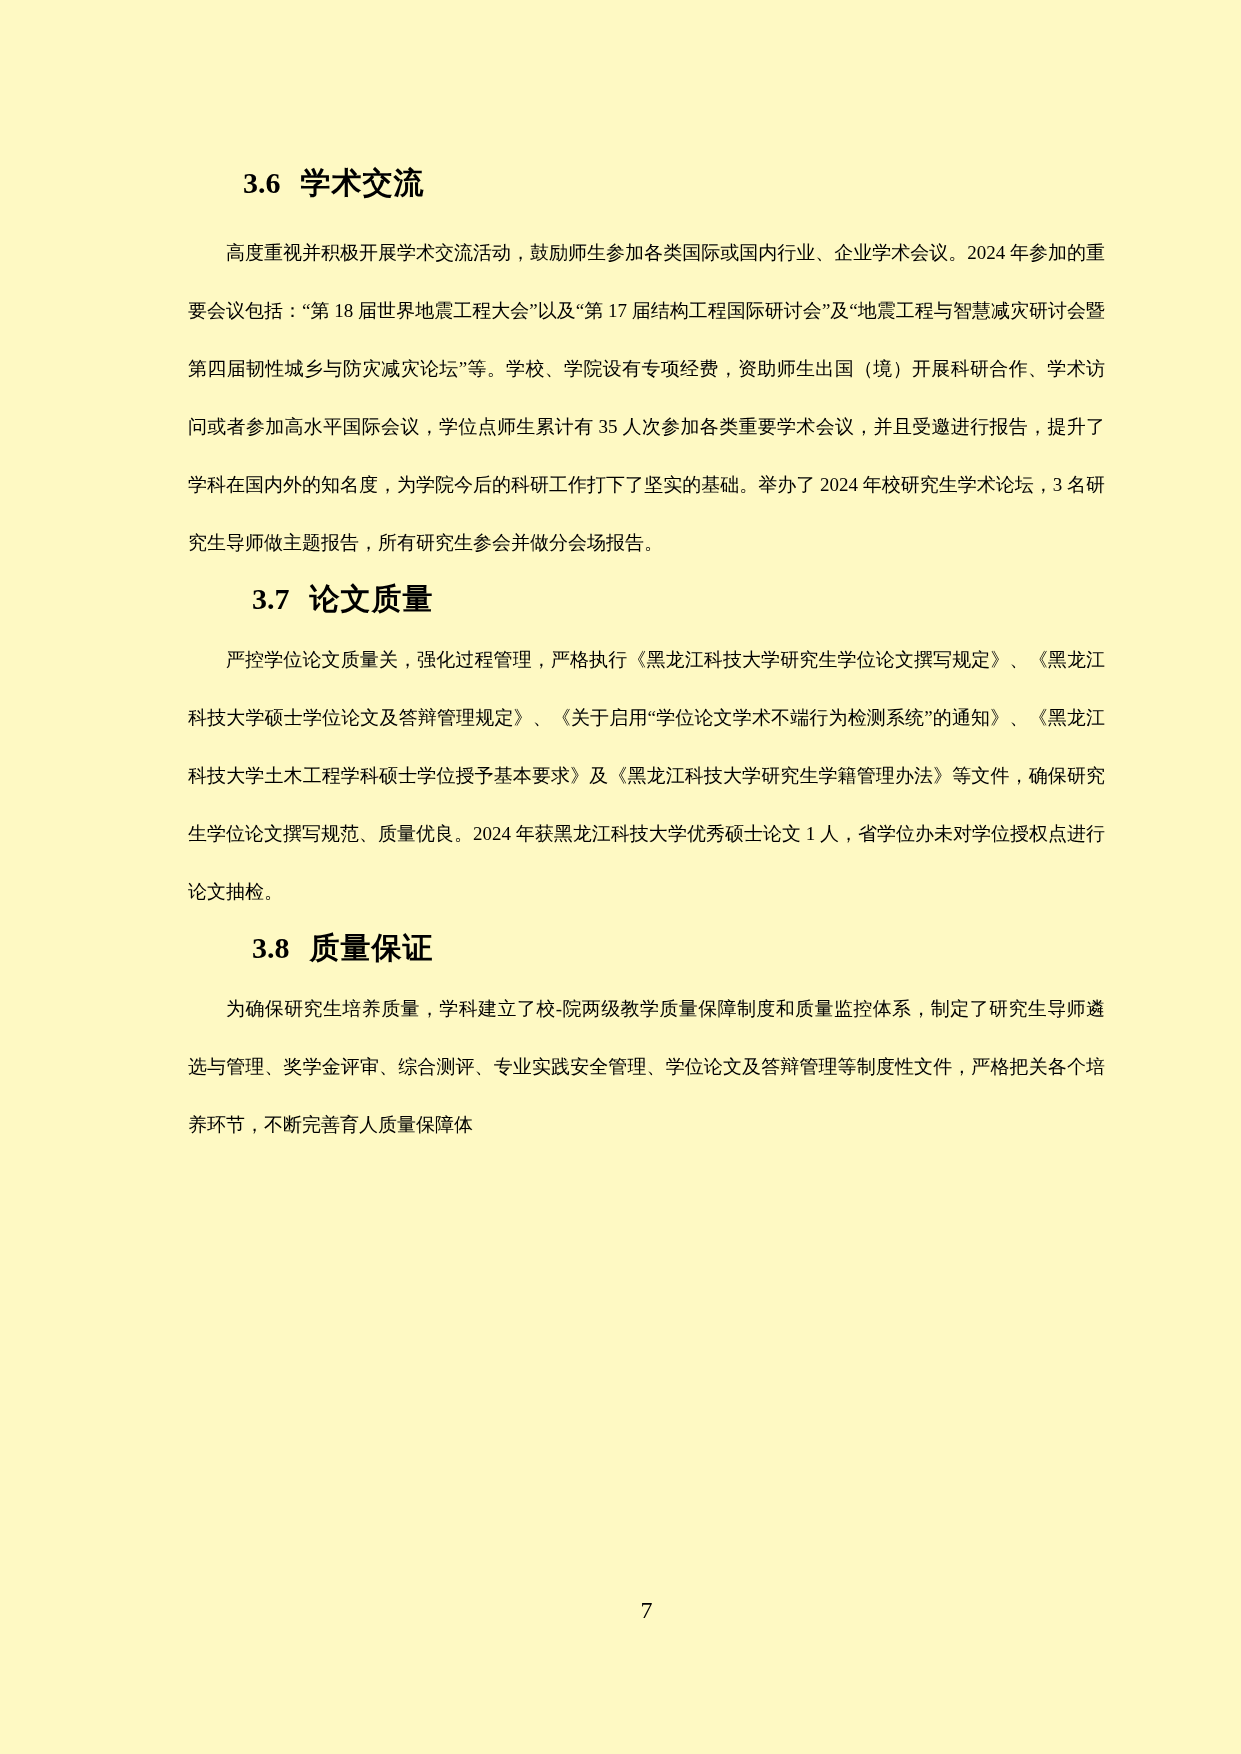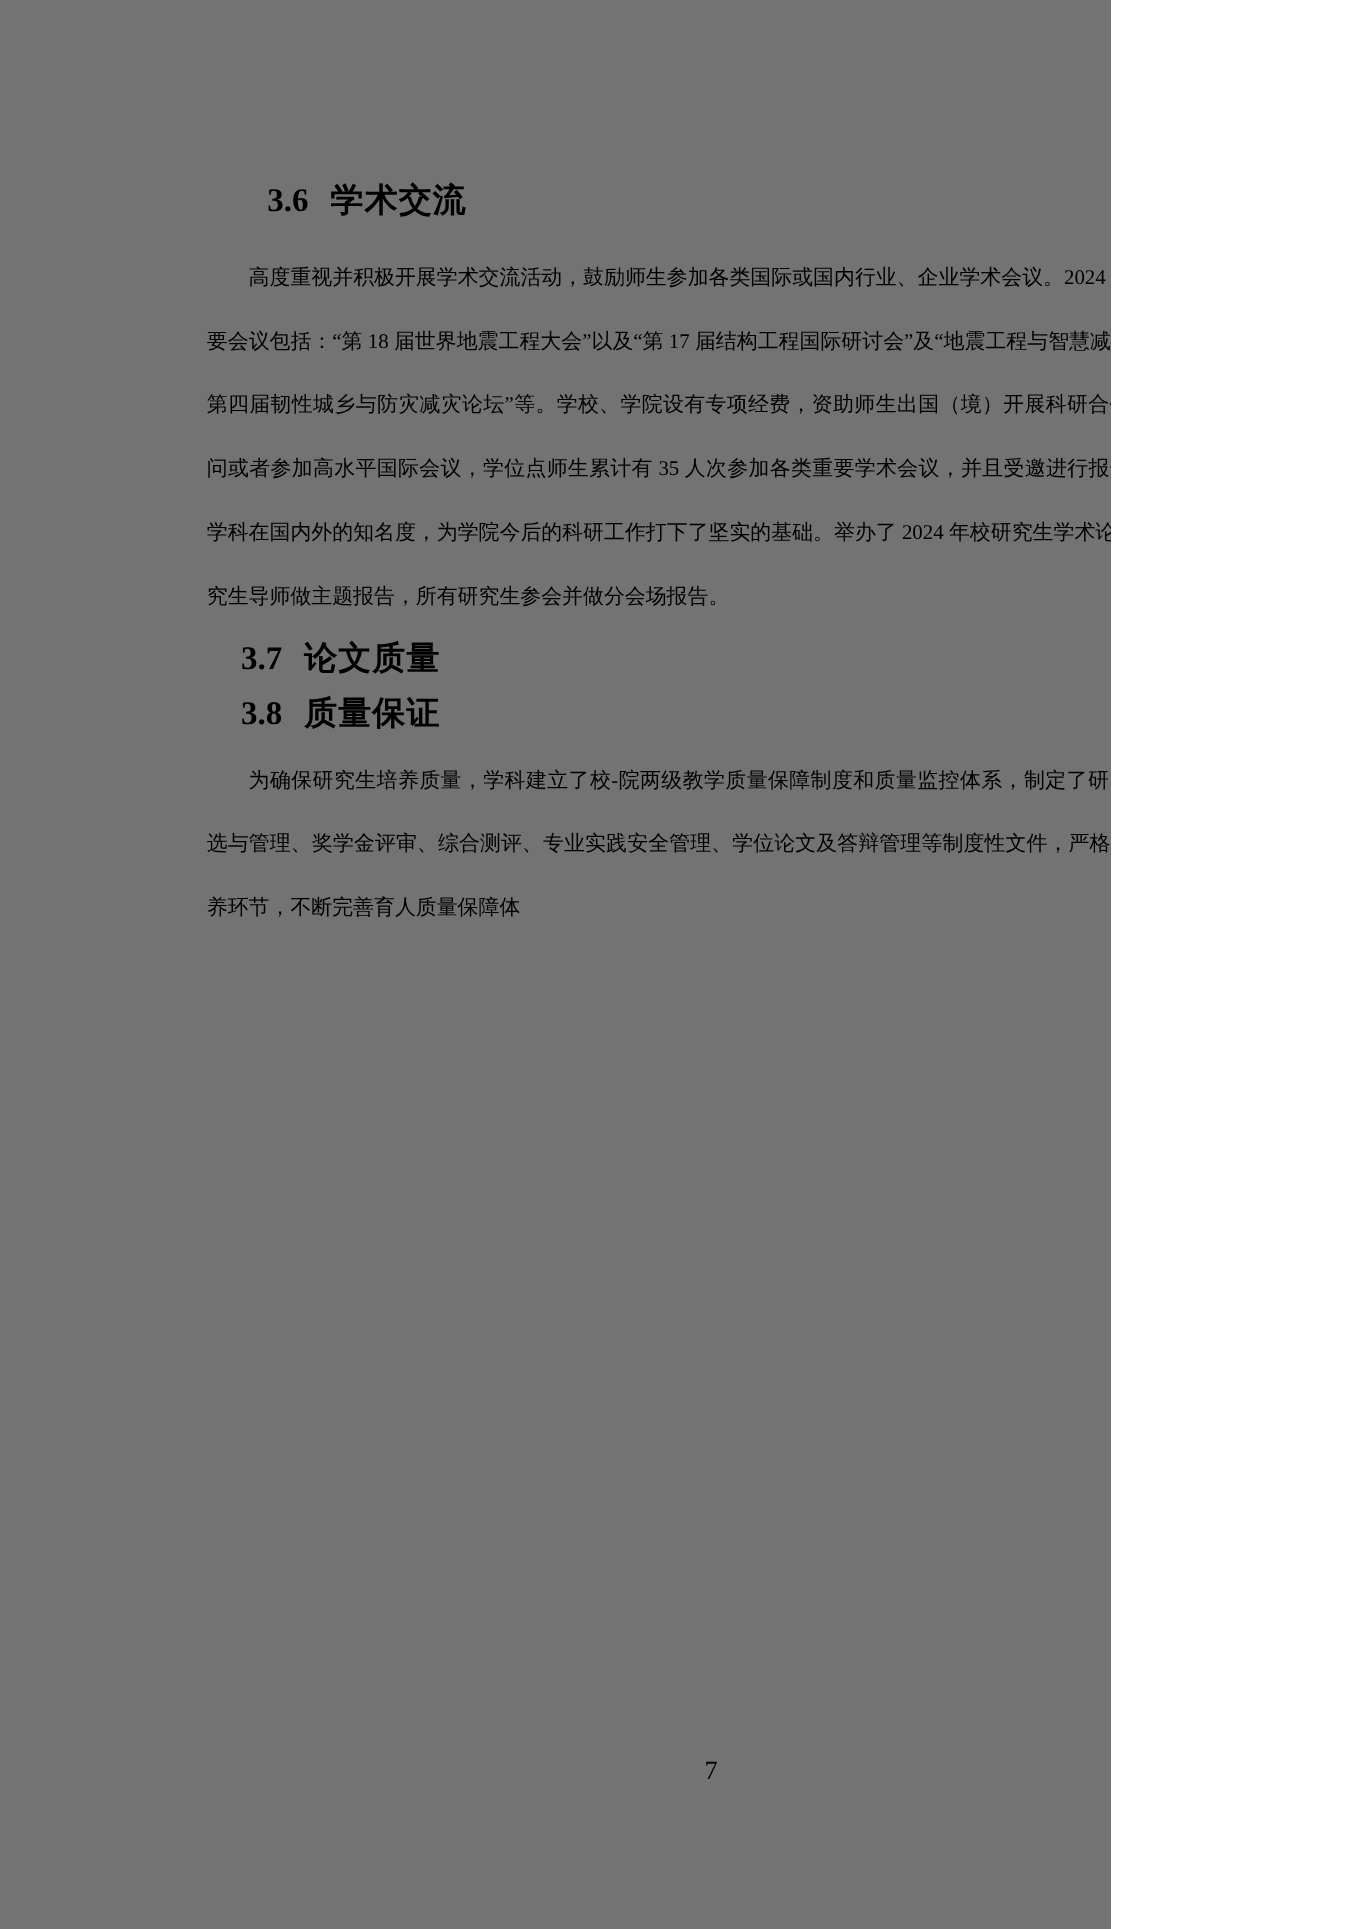--- a/index.html
+++ b/index.html
@@ -2,43 +2,43 @@
 <html><head>
 <meta charset="utf-8">
 <style>
   html, body {
     margin: 0;
     padding: 0;
     background: #ffffff;
   }
   .page {
     position: relative;
-    width: 1010px;
+    width: 1241px;
     height: 1754px;
-    background: #737373;
+    background: #fef9c3;
     color: #000000;
     font-family: "Liberation Serif", "DejaVu Serif", serif;
     overflow: hidden;
   }
   .content {
     position: absolute;
     left: 188px;
     top: 165px;
     width: 917px;
   }
   h2.section-heading {
     font-size: 30px;
     line-height: 36px;
     font-weight: bold;
     margin: 0 0 23px 55px;
     padding: 0;
     white-space: nowrap;
   }
   h2.section-heading.mid {
-    margin: 9px 0 14px 31px;
+    margin: 9px 0 14px 64px;
   }
   h2.section-heading .num {
     font-family: "Liberation Serif", "DejaVu Serif", serif;
     margin-right: 20px;
   }
   h2.section-heading .title {
     font-family: "Liberation Sans", "DejaVu Sans", sans-serif;
     letter-spacing: 1px;
   }
   p.body-para {
@@ -67,20 +67,21 @@
   <main class="content">
 
     <h2 class="section-heading">
       <span class="num">3.6</span><span class="title">学术交流</span>
     </h2>
     <p class="body-para">高度重视并积极开展学术交流活动，鼓励师生参加各类国际或国内行业、企业学术会议。2024 年参加的重要会议包括：“第 18 届世界地震工程大会”以及“第 17 届结构工程国际研讨会”及“地震工程与智慧减灾研讨会暨第四届韧性城乡与防灾减灾论坛”等。学校、学院设有专项经费，资助师生出国（境）开展科研合作、学术访问或者参加高水平国际会议，学位点师生累计有 35 人次参加各类重要学术会议，并且受邀进行报告，提升了学科在国内外的知名度，为学院今后的科研工作打下了坚实的基础。举办了 2024 年校研究生学术论坛，3 名研究生导师做主题报告，所有研究生参会并做分会场报告。</p>
 
     <h2 class="section-heading mid">
       <span class="num">3.7</span><span class="title">论文质量</span>
     </h2>
+    <p class="body-para">严控学位论文质量关，强化过程管理，严格执行《黑龙江科技大学研究生学位论文撰写规定》、《黑龙江科技大学硕士学位论文及答辩管理规定》、《关于启用“学位论文学术不端行为检测系统”的通知》、《黑龙江科技大学土木工程学科硕士学位授予基本要求》及《黑龙江科技大学研究生学籍管理办法》等文件，确保研究生学位论文撰写规范、质量优良。2024 年获黑龙江科技大学优秀硕士论文 1 人，省学位办未对学位授权点进行论文抽检。</p>
 
     <h2 class="section-heading mid">
       <span class="num">3.8</span><span class="title">质量保证</span>
     </h2>
     <p class="body-para">为确保研究生培养质量，学科建立了校-院两级教学质量保障制度和质量监控体系，制定了研究生导师遴选与管理、奖学金评审、综合测评、专业实践安全管理、学位论文及答辩管理等制度性文件，严格把关各个培养环节，不断完善育人质量保障体</p>
 
   </main>
 
   <footer class="page-number">7</footer>
 </div>

